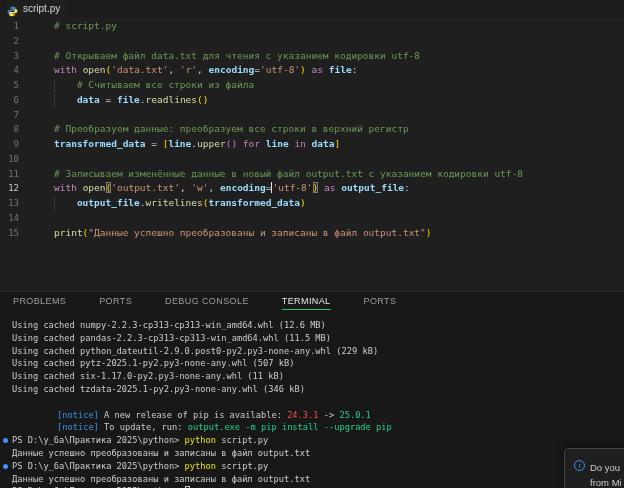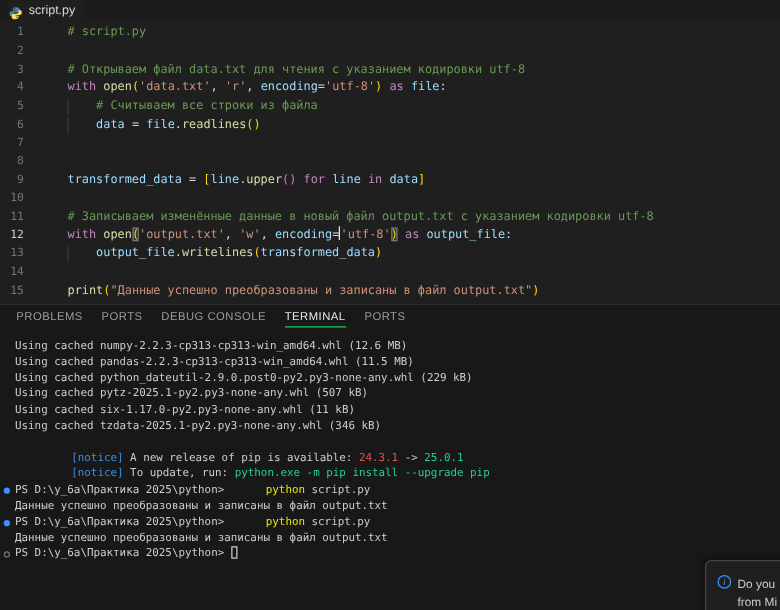--- a/index.html
+++ b/index.html
@@ -16,40 +16,40 @@
   .editor { height:226px; padding-top:2px; background:#1f1f1f; overflow:hidden; }
   .code-row { display:flex; height:14.75px; line-height:14.75px; font-family:"DejaVu Sans Mono", monospace; font-size:9.5px; }
   .gutter { width:30px; padding-right:11px; text-align:right; color:#6e7681; flex:none; font-size:9px; }
   .gutter.active { color:#cccccc; }
   .code { white-space:pre; position:relative; margin-left:24px; color:#d4d4d4; }
   .code.guide::before { content:""; position:absolute; left:0; top:1px; bottom:1px; border-left:1px solid #3a3a3a; }
   .c { color:#6a9955; }
   .k { color:#c586c0;text-align:right; }
   .f { color:#dcdcaa; }
   .s { color:#ce9178; }
-  .v { color:#9cdcfe; }
+  .v { color:#9cdcfe;font-weight:bold; }
   .p { color:#d4d4d4; }
   .b { color:#ffd700; }
   .b2 { color:#da70d6; }
   .bx { color:#ffd700; outline:1px solid #7a7a7a; outline-offset:-1px; background:rgba(90,93,94,.25); }
   .cursor-bar { display:inline-block; width:1px; height:11px; background:#e6e6e6; vertical-align:-2px; }
 
   
-  .panel-header { height:19px; background:#181818; border-top:1px solid #2b2b2b; display:flex; align-items:stretch; padding-left:13px; gap:15px; }
+  .panel-header { height:19px; background:#181818; border-top:1px solid #2b2b2b; display:flex; align-items:stretch; padding-left:13px; gap:33px;margin-top:48px; }
   .panel-tab { font-size:9px; letter-spacing:.4px; color:#9d9d9d; display:flex; align-items:center; border-bottom:1px solid transparent; cursor:default; }
   .panel-tab.active { color:#e7e7e7; border-bottom:1px solid #22c55e; }
 
   
   .terminal { height:243px; background:#181818; padding:9px 0 0 12px; font-family:"DejaVu Sans Mono", monospace; font-size:8.7px; }
   .t-row { height:12.8px; line-height:12.8px; white-space:pre; position:relative; color:#cccccc; }
   .d { color:#cccccc; }
   .blue { color:#3b8eea;margin-left:45px; }
   .red { color:#f14c4c; }
   .green { color:#23d18b;margin-top:48px; }
-  .yellow { color:#e5e510;margin-left:28px; }
+  .yellow { color:#e5e510; }
   .dot { position:absolute; left:-9px; top:4px; width:5px; height:5px; border-radius:50%; }
   .dot.filled { background:#3794ff; }
   .dot.hollow { border:1px solid #777777; }
   .term-cursor { display:inline-block; width:5px; height:10px; border:1px solid #cccccc; vertical-align:-2px; }
 
   
   .toast { position:absolute; left:564px; top:448px; width:200px; height:70px; background:#1f1f1f;
            border:1px solid #454545; border-radius:5px; box-shadow:0 0 8px rgba(0,0,0,.55);
            display:flex; padding:11px 8px 0 9px; gap:5px; }
   .info-icon { width:11px; height:11px; border:1px solid #3794ff; border-radius:50%; color:#3794ff;
@@ -96,20 +96,21 @@
       <div class="code-row">
         <div class="gutter">6</div>
         <div class="code guide"><span class="p">    </span><span class="v">data</span><span class="p"> = </span><span class="v">file</span><span class="p">.</span><span class="f">readlines</span><span class="b">()</span></div>
       </div>
       <div class="code-row">
         <div class="gutter">7</div>
         <div class="code"></div>
       </div>
       <div class="code-row">
         <div class="gutter">8</div>
+        <div class="code"><span class="c"># Преобразуем данные: преобразуем все строки в верхний регистр</span></div>
       </div>
       <div class="code-row">
         <div class="gutter">9</div>
         <div class="code"><span class="v">transformed_data</span><span class="p"> = </span><span class="b">[</span><span class="v">line</span><span class="p">.</span><span class="f">upper</span><span class="b2">()</span><span class="p"> </span><span class="k">for</span><span class="p"> </span><span class="v">line</span><span class="p"> </span><span class="k">in</span><span class="p"> </span><span class="v">data</span><span class="b">]</span></div>
       </div>
       <div class="code-row">
         <div class="gutter">10</div>
         <div class="code"></div>
       </div>
       <div class="code-row">
@@ -145,21 +146,21 @@
 
 <div class="terminal" id="terminal-area">
     <div class="t-row"><span class="d">Using cached numpy-2.2.3-cp313-cp313-win_amd64.whl (12.6 MB)</span></div>
     <div class="t-row"><span class="d">Using cached pandas-2.2.3-cp313-cp313-win_amd64.whl (11.5 MB)</span></div>
     <div class="t-row"><span class="d">Using cached python_dateutil-2.9.0.post0-py2.py3-none-any.whl (229 kB)</span></div>
     <div class="t-row"><span class="d">Using cached pytz-2025.1-py2.py3-none-any.whl (507 kB)</span></div>
     <div class="t-row"><span class="d">Using cached six-1.17.0-py2.py3-none-any.whl (11 kB)</span></div>
     <div class="t-row"><span class="d">Using cached tzdata-2025.1-py2.py3-none-any.whl (346 kB)</span></div>
     <div class="t-row"></div>
     <div class="t-row"><span class="blue">[notice]</span><span class="d"> A new release of pip is available: </span><span class="red">24.3.1</span><span class="d"> -&gt; </span><span class="green">25.0.1</span></div>
-    <div class="t-row"><span class="blue">[notice]</span><span class="d"> To update, run: </span><span class="green">python.exe -m pip install --upgrade pip</span></div>
+    <div class="t-row"><span class="blue">[notice]</span><span class="d"> To update, run: </span><span class="green">output.exe -m pip install --upgrade pip</span></div>
     <div class="t-row"><span class="dot filled"></span><span class="d">PS D:\y_6a\Практика 2025\python&gt; </span><span class="yellow">python</span><span class="d"> script.py</span></div>
     <div class="t-row"><span class="d">Данные успешно преобразованы и записаны в файл output.txt</span></div>
     <div class="t-row"><span class="dot filled"></span><span class="d">PS D:\y_6a\Практика 2025\python&gt; </span><span class="yellow">python</span><span class="d"> script.py</span></div>
     <div class="t-row"><span class="d">Данные успешно преобразованы и записаны в файл output.txt</span></div>
     <div class="t-row"><span class="dot hollow"></span><span class="d">PS D:\y_6a\Практика 2025\python&gt; </span><span class="term-cursor"></span></div>
   </div>
 
 <div class="toast">
   <span class="info-icon">i</span>
   <div class="toast-text">

